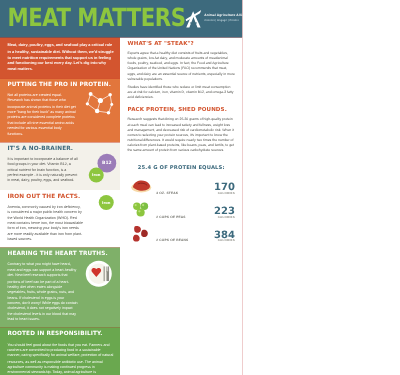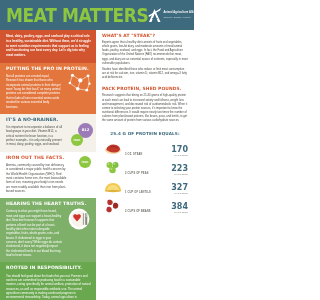--- a/index.html
+++ b/index.html
@@ -284,32 +284,20 @@
             <circle cx="25" cy="10" r="1.8" fill="#b9e07a"></circle>
             <circle cx="19" cy="20" r="1.8" fill="#b9e07a"></circle>
           </svg>
           <div class="food-label">2 CUPS OF PEAS</div>
           <div class="food-cal">
             <div class="cal-num">223</div>
             <div class="cal-word">CALORIES</div>
           </div>
         </div>
 
-        <div class="food-row">
-          <svg class="food-icon" viewBox="0 0 44 32">
-            <path d="M6 26 c0-10 7-16 16-16 c9 0 16 6 16 16z" fill="#f2c94c"></path>
-            <path d="M10 26 c0-8 5-12 12-12 c7 0 12 4 12 12z" fill="#f7dc7e"></path>
-            <ellipse cx="22" cy="26" rx="16" ry="2.4" fill="#e0b43c"></ellipse>
-          </svg>
-          <div class="food-label">1 CUP OF LENTILS</div>
-          <div class="food-cal">
-            <div class="cal-num">327</div>
-            <div class="cal-word">CALORIES</div>
-          </div>
-        </div>
 
         <div class="food-row">
           <svg class="food-icon" viewBox="0 0 44 32">
             <path d="M12 6 c6-2 11 2 9 7 c-2 5-9 4-10 0 c-1-4 0-6 1-7z" fill="#b5332e"></path>
             <path d="M24 12 c6-2 10 3 8 8 c-2 5-9 4-10 0 c-1-4 1-7 2-8z" fill="#9e2a26"></path>
             <path d="M11 20 c6-2 10 3 8 8 c-2 4-9 3-10-1 c-1-3 1-6 2-7z" fill="#b5332e"></path>
           </svg>
           <div class="food-label">2 CUPS OF BEANS</div>
           <div class="food-cal">
             <div class="cal-num">384</div>

